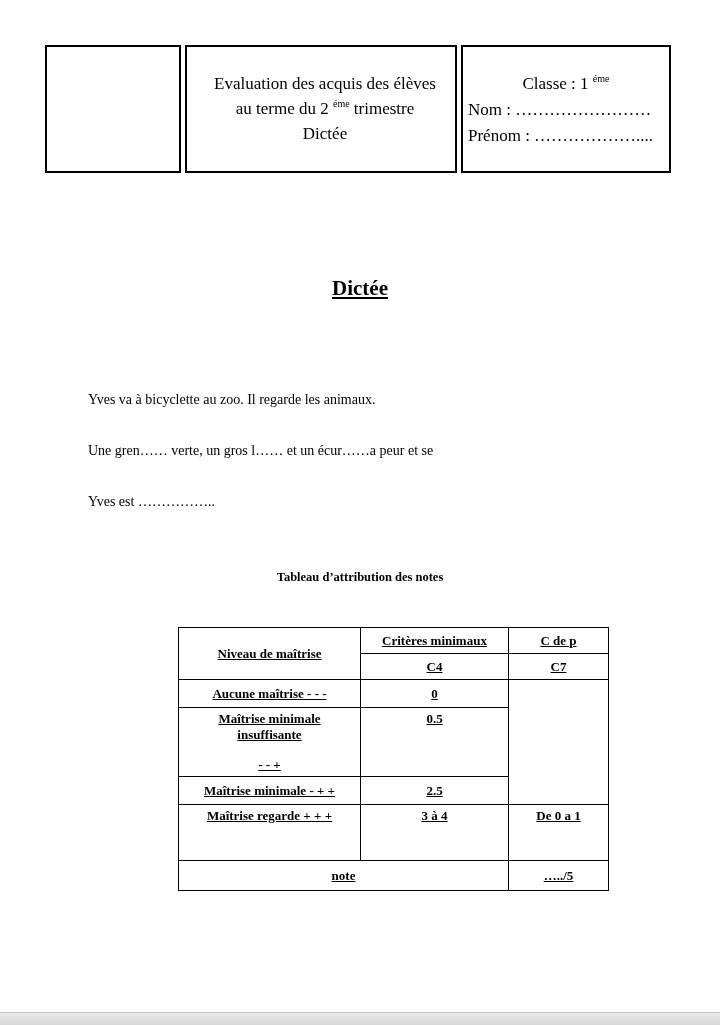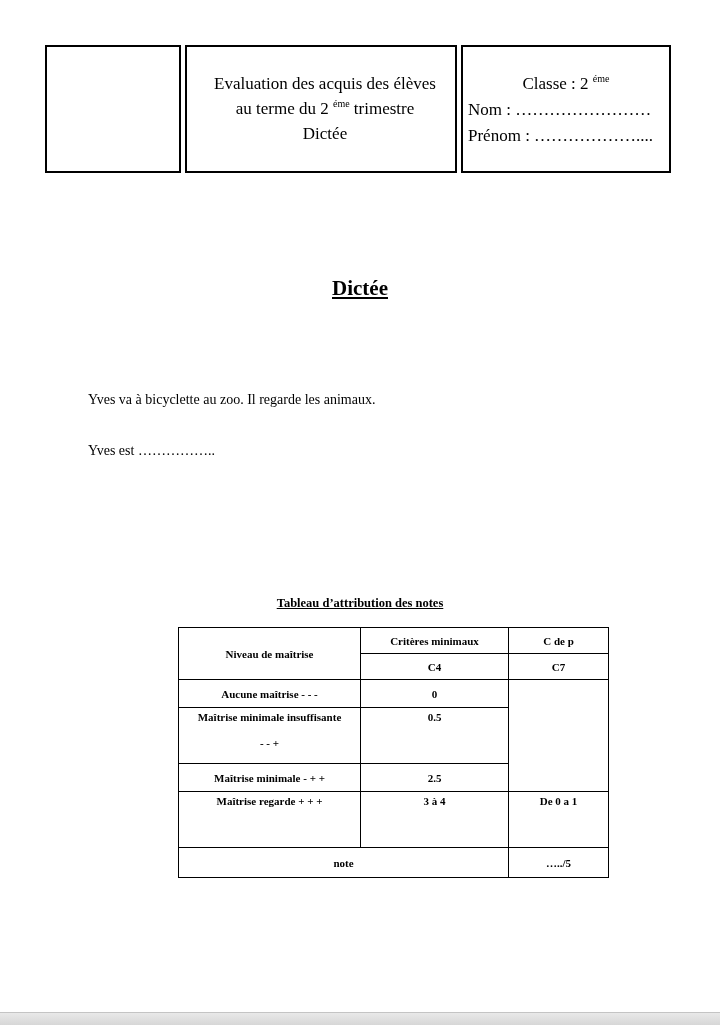--- a/index.html
+++ b/index.html
@@ -23,26 +23,26 @@
 
   
   .title { position: absolute; top: 276px; left: 0; width: 100%; margin: 0;
            text-align: center; font-size: 21px; font-weight: bold; text-decoration: underline; }
 
   
   .bodytext { position: absolute; left: 88px; top: 388px; font-size: 14px; }
   .bodytext p { margin: 0 0 28px 0; line-height: 23px; }
 
   
-  .caption { position: absolute; top: 596px; left: 0; width: 100%; text-align: center;
-             font-size: 12.5px; font-weight: bold; text-decoration: underline; }
+  .caption { position: absolute; top: 570px; left: 0; width: 100%; text-align: center;
+             font-size: 12.5px; font-weight: bold; }
   .tablewrap { position: absolute; left: 178px; top: 627px; }
   table.notes { border-collapse: collapse; }
-  .notes td { border: 1px solid #000; font-size: 11px; font-weight: bold;
-              text-align: center; padding: 3px 0; }
+  .notes td { border: 1px solid #000; font-size: 13px; font-weight: bold;
+              text-align: center; padding: 3px 16px; text-decoration: underline; }
   .vmid { vertical-align: middle; }
   .vtop { vertical-align: top; }
   .gap { margin-top: 14px; }
   .notecell { font-size: 13px; }
   .slash5 { font-size: 12px; }
 
   
   .bottombar { position: absolute; left: 0; bottom: 0; width: 720px; height: 13px;
                background: linear-gradient(#e9e9e9, #d7d7d7); border-top: 1px solid #c4c4c4; }
 </style>
@@ -52,30 +52,31 @@
 <div class="page">
 
   <div class="header-row">
     <div class="hbox leftbox"></div>
     <div class="hbox midbox">
       <div>Evaluation des acquis des élèves</div>
       <div><span>au terme du 2 </span><sup>éme</sup><span> trimestre</span></div>
       <div>Dictée</div>
     </div>
     <div class="hbox rightbox">
-      <div class="classe-line"><span>Classe : 2 </span><sup>éme</sup></div>
+      <div class="classe-line"><span>Classe : 1 </span><sup>éme</sup></div>
       <div>Nom : ……………………</div>
       <div>Prénom : ………………....</div>
     </div>
   </div>
 
   <h1 class="title">Dictée</h1>
 
   <div class="bodytext">
     <p>Yves  va à bicyclette au zoo. Il regarde les animaux.</p>
+    <p>Une gren…… verte, un gros  l…… et un écur……a peur et se</p>
     <p>Yves est ……………..</p>
   </div>
 
   <div class="caption">Tableau d’attribution des notes</div>
 
   <div class="tablewrap">
     <table class="notes">
       <colgroup>
           <col style="width:182px">
           <col style="width:148px">

